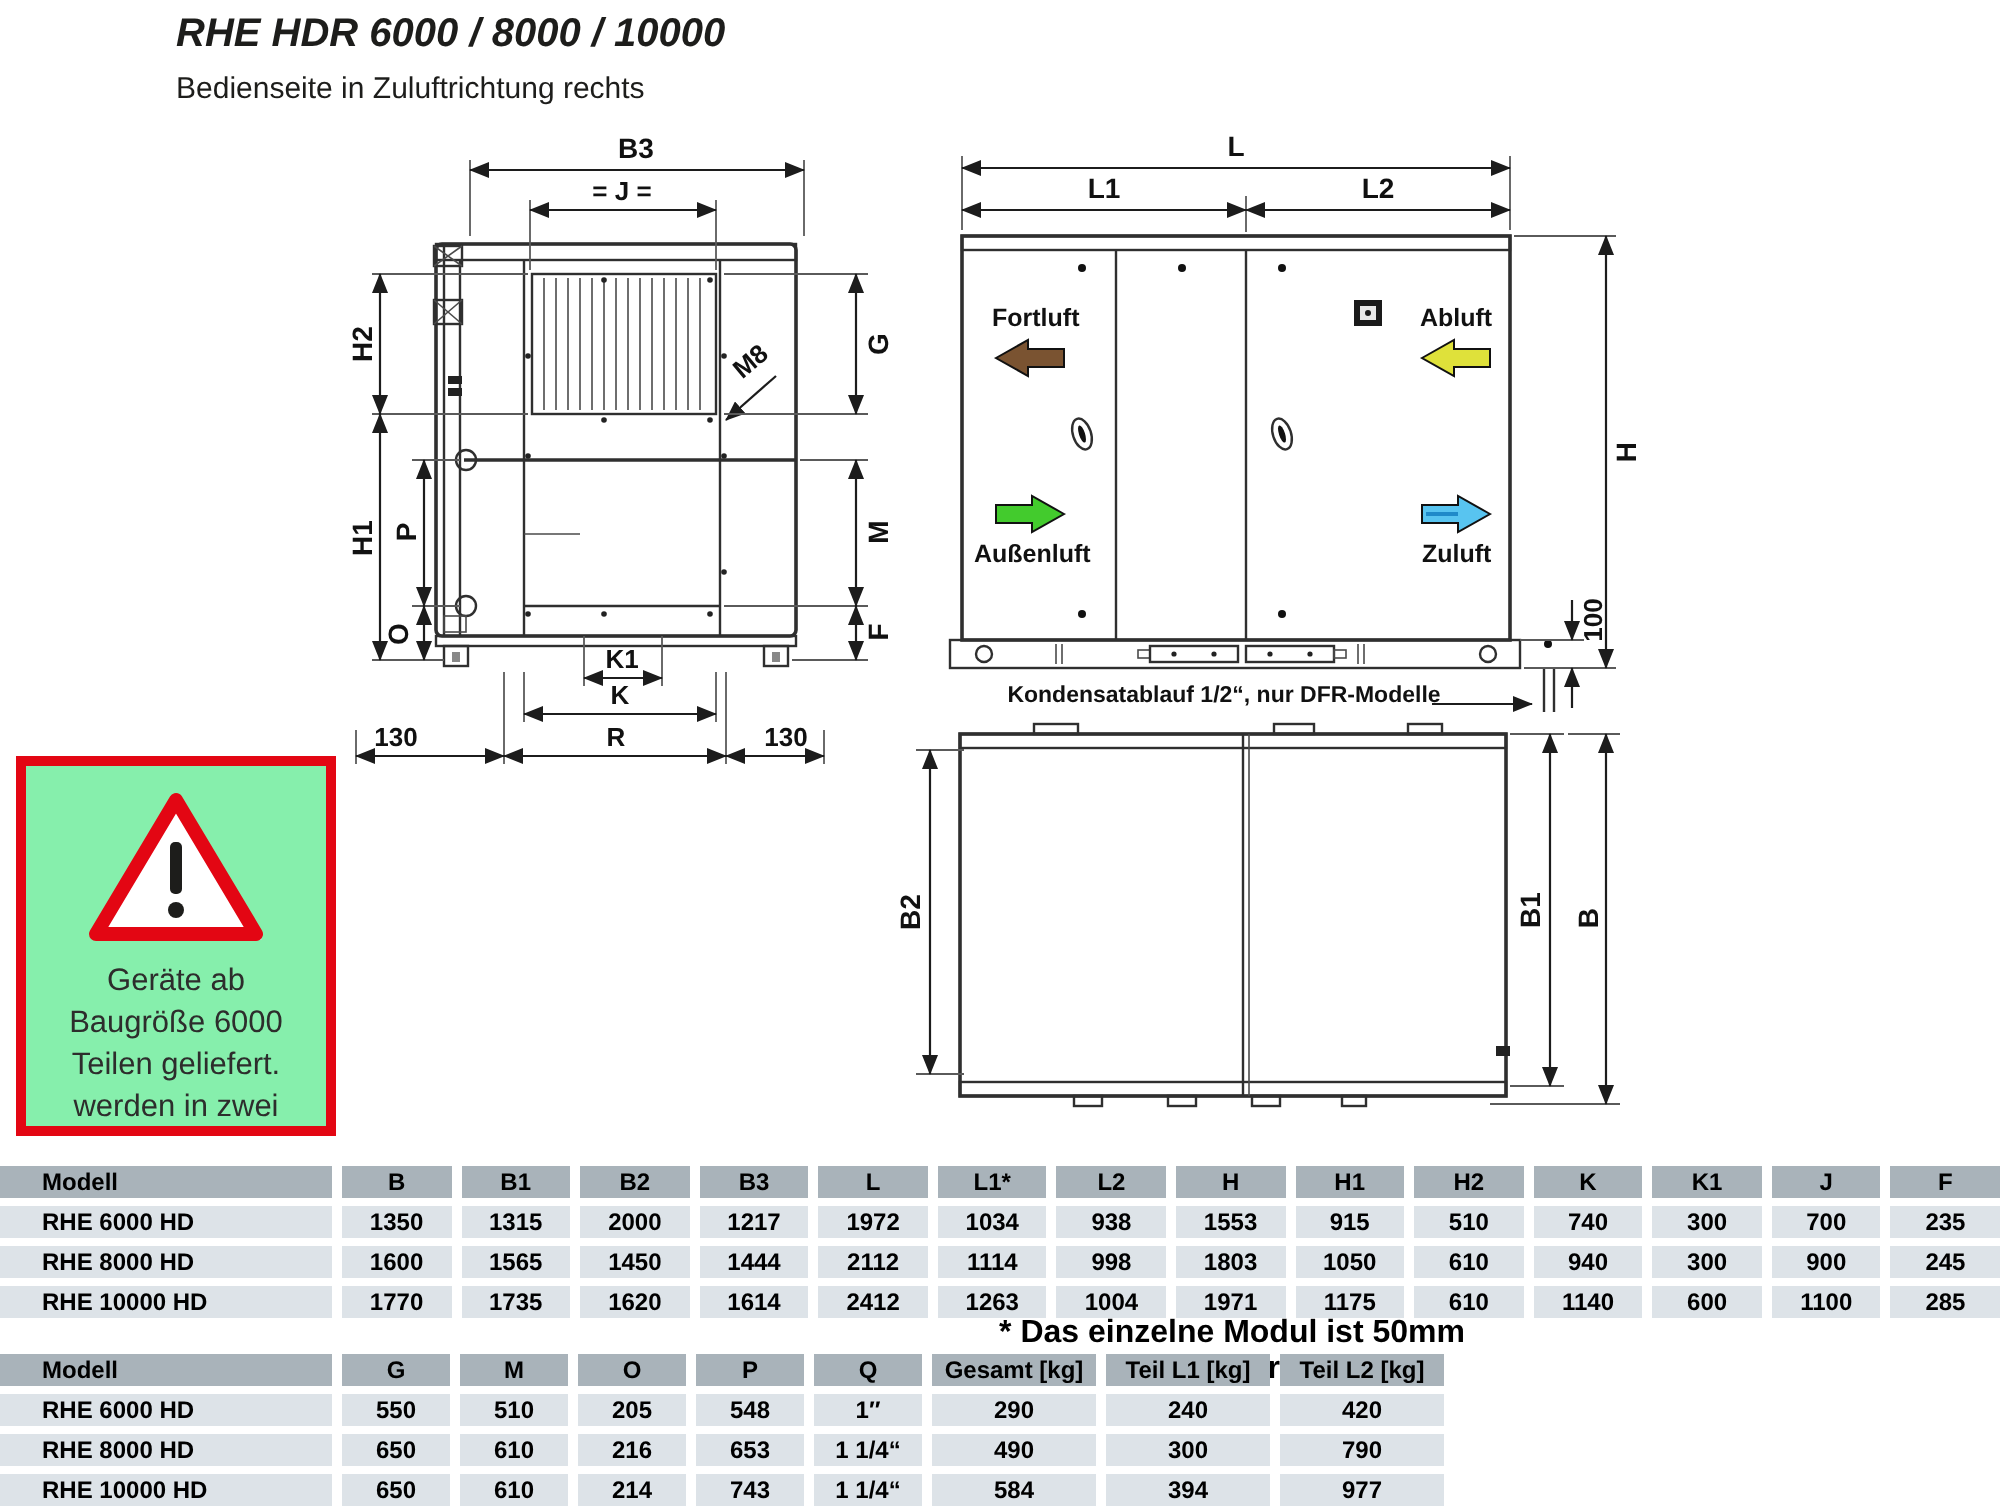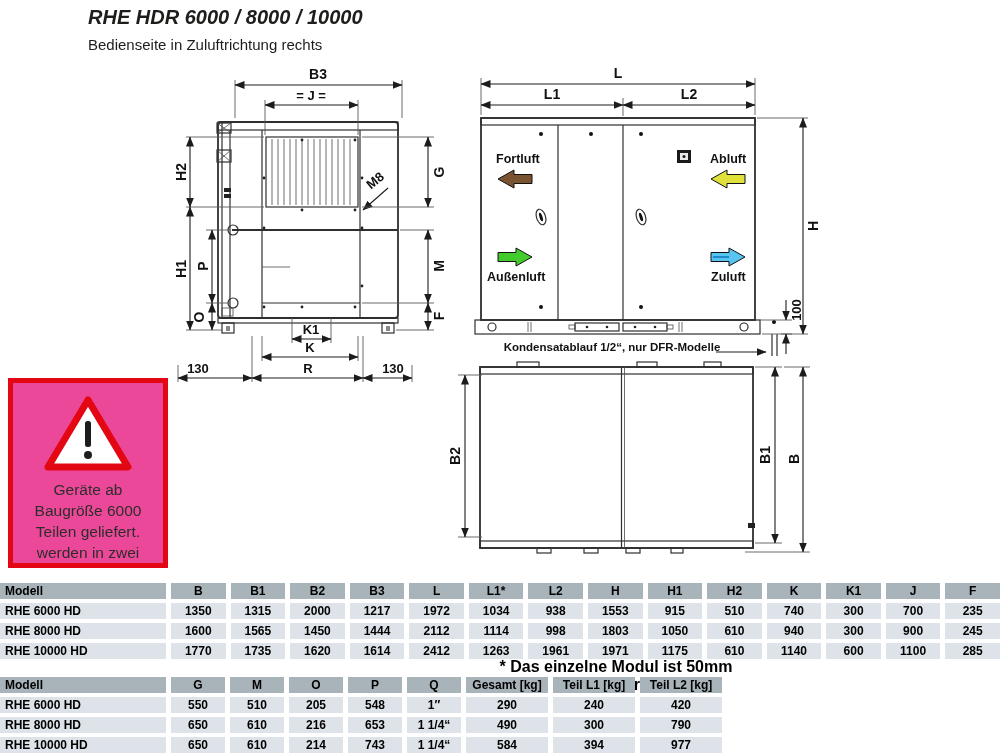--- a/index.html
+++ b/index.html
@@ -14,31 +14,31 @@
   .lnT{stroke:#2f2f2f;stroke-width:1.8;fill:none;}
   .thin{stroke:#4a4a4a;stroke-width:.8;fill:none;}
   .ext{stroke:#5a5a5a;stroke-width:.9;fill:none;}
   .dl{stroke:#1c1c1c;stroke-width:1.1;fill:none;}
   text.dim{font:bold 14px "Liberation Sans",sans-serif;fill:#111;}
   text.dimS{font:bold 13px "Liberation Sans",sans-serif;fill:#111;}
   text.flow{font:bold 12.5px "Liberation Sans",sans-serif;fill:#111;}
   text.note{font:bold 11.5px "Liberation Sans",sans-serif;fill:#111;}
   
   #warn{position:absolute;left:8px;top:378px;width:150px;height:180px;border:5px solid #e30613;
-        background:#ec4899;text-align:center;}
+        background:#86efac;text-align:center;}
   #warn svg{margin-top:10px;}
   .wline{font-size:15.5px;color:#2d2d2c;line-height:21px;}
   
   .tbl{position:absolute;left:0;display:grid;column-gap:5px;row-gap:4px;}
   #table1{top:583px;width:1000px;grid-template-columns:166px repeat(14,1fr);grid-auto-rows:16px;}
   #table2{top:677px;width:722px;grid-template-columns:166px repeat(5,54px) repeat(3,82px);grid-auto-rows:16px;}
   .tbl .th,.tbl .td{display:flex;align-items:center;justify-content:center;
         font-size:12px;font-weight:bold;color:#000;background:#dde3e8;}
   .tbl .th{background:#a9b3ba;}
-  .tbl .first{justify-content:flex-start;padding-left:5px;}
+  .tbl .first{justify-content:flex-start;padding-left:21px;}
   #footnote1{position:absolute;left:487px;top:658px;width:258px;text-align:center;
         font-size:16px;font-weight:bold;color:#000;}
 </style>
 </head>
 <body>
 
 <div id="page">
 
   <div id="title">RHE HDR 6000 / 8000 / 10000</div>
   <div id="subtitle">Bedienseite in Zuluftrichtung rechts</div>
@@ -366,21 +366,21 @@
       <div class="td">300</div>
       <div class="td">900</div>
       <div class="td">245</div>
       <div class="td first">RHE 10000 HD</div>
       <div class="td">1770</div>
       <div class="td">1735</div>
       <div class="td">1620</div>
       <div class="td">1614</div>
       <div class="td">2412</div>
       <div class="td">1263</div>
-      <div class="td">1961</div>
+      <div class="td">1004</div>
       <div class="td">1971</div>
       <div class="td">1175</div>
       <div class="td">610</div>
       <div class="td">1140</div>
       <div class="td">600</div>
       <div class="td">1100</div>
       <div class="td">285</div>
     </div>
   <div id="footnote1">* Das einzelne Modul ist 50mm länger</div>
   <div id="table2" class="tbl">

